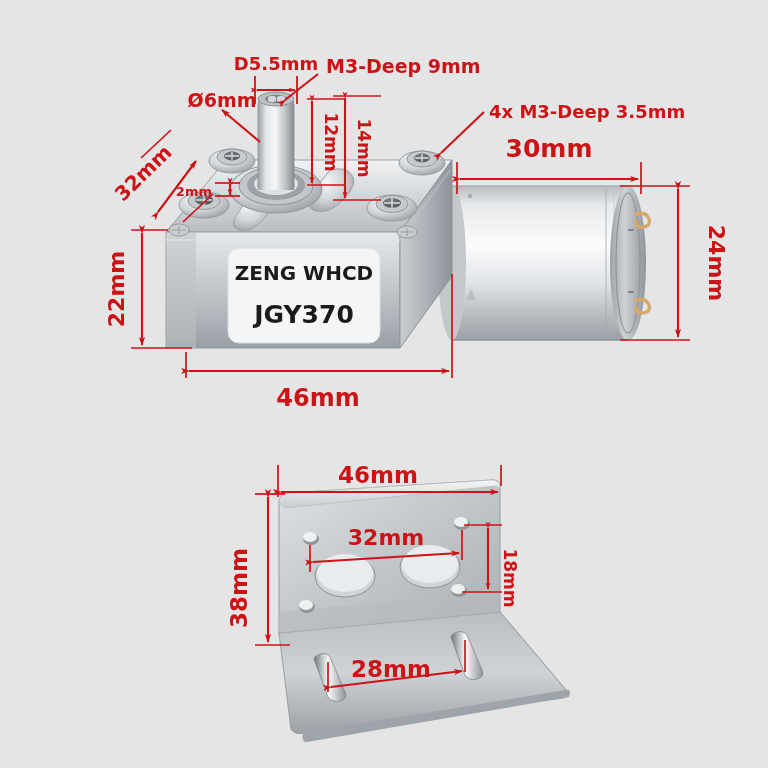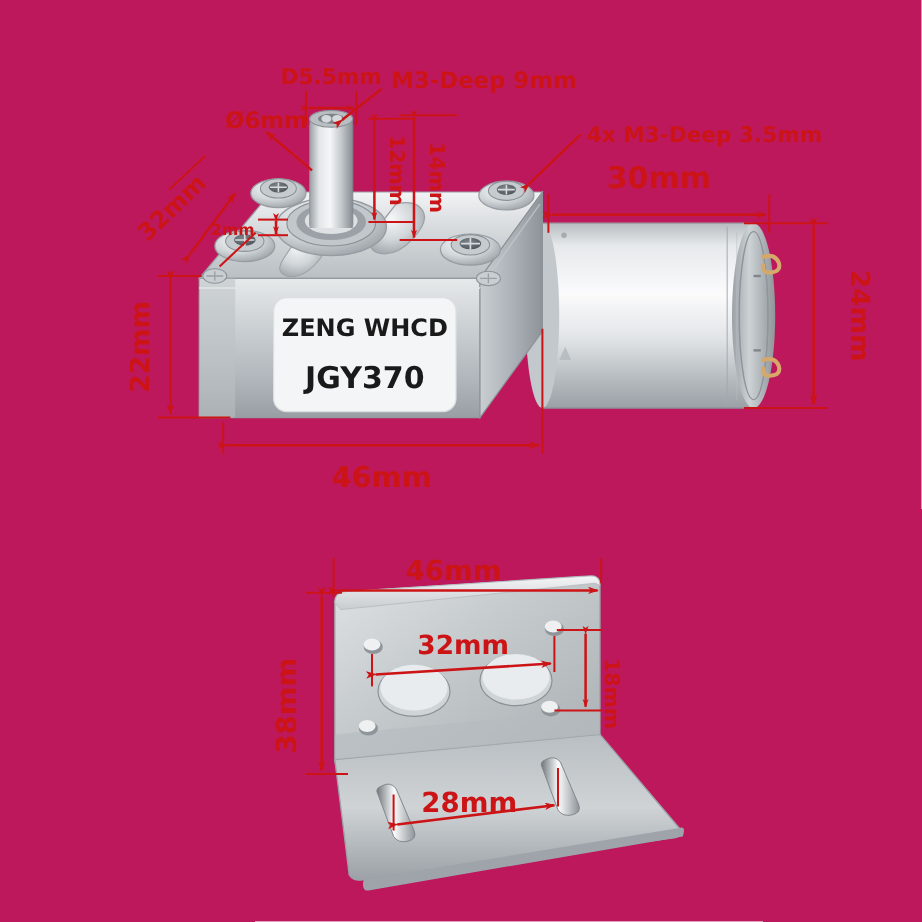--- a/index.html
+++ b/index.html
@@ -1,18 +1,18 @@
 <!DOCTYPE html>
 <html><head>
 <meta charset="utf-8">
 <style>
   html,body{margin:0;padding:0;background:#ffffff;}
   body{width:768px;height:768px;overflow:hidden;
        font-family:"DejaVu Sans","Liberation Sans",sans-serif;}
-  #stage{position:relative;width:768px;height:768px;background:#be185d;}
+  #stage{position:relative;width:768px;height:768px;background:#e5e5e5;}
   svg.layer{position:absolute;left:0;top:0;width:768px;height:768px;}
   .dimtext{
     font-family:"DejaVu Sans","Liberation Sans",sans-serif;
     font-weight:600;
     fill:#cc1417;
   }
   .lbl{
     font-family:"DejaVu Sans","Liberation Sans",sans-serif;
     font-weight:700;
     fill:#1a1a1a;

